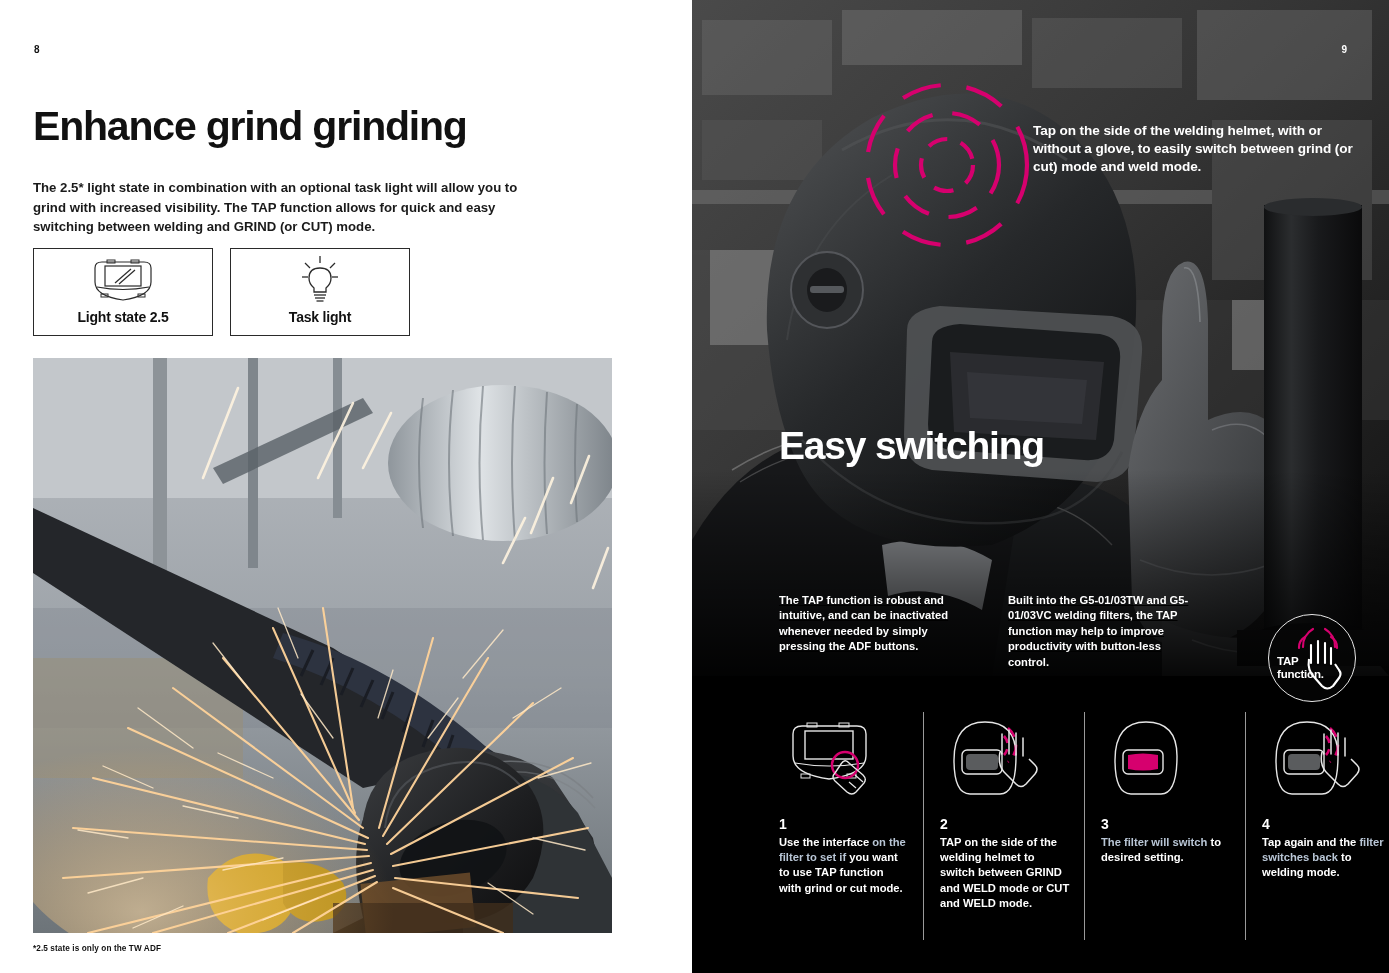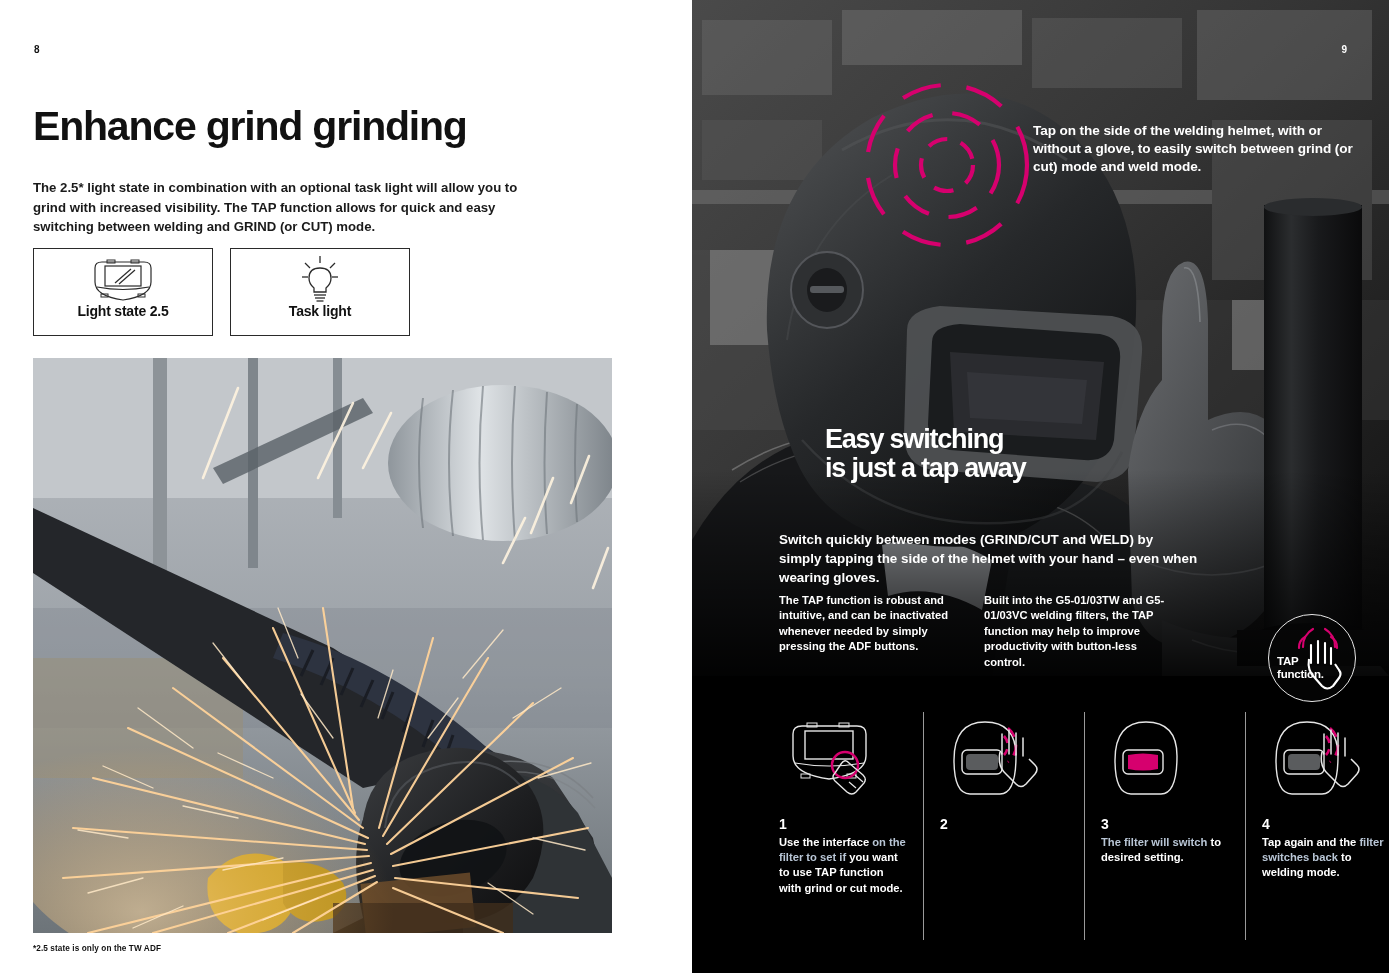--- a/index.html
+++ b/index.html
@@ -34,21 +34,21 @@
 
   
   .feature-row {
     position: absolute; left: 33px; top: 248px;
     display: flex; gap: 17px;
   }
   .feature-box {
     width: 180px; height: 88px; border: 1.3px solid #2a2a2a;
     background: #fff; position: relative;
     display: flex; flex-direction: column; align-items: center; justify-content: flex-end;
-    padding-bottom: 16px;
+    padding-bottom: 10px;
   }
   .feature-icon {
     position: absolute; top: 6px; left: 0; right: 0; height: 50px;
     display: flex; align-items: center; justify-content: center;
   }
   .feature-label {
     font-size: 14px; font-weight: 700; color: #111; letter-spacing: -.2px;
   }
 
   
@@ -76,31 +76,31 @@
     font-size: 10px; font-weight: 700;
   }
 
   .callout-top {
     position: absolute; left: 1033px; top: 122px; width: 330px; z-index: 30;
     color: #fff; font-size: 13.6px; font-weight: 700; line-height: 1.33;
     letter-spacing: -.1px;
   }
 
   .headline-right {
-    position: absolute; left: 825px; top: 425px; z-index: 30;
-    color: #fff; font-size: 27px; font-weight: 700; letter-spacing: -1.2px;
+    position: absolute; left: 779px; top: 425px; z-index: 30;
+    color: #fff; font-size: 39px; font-weight: 700; letter-spacing: -1.2px;
     line-height: 1.08;
   }
   .sub-right {
     position: absolute; left: 779px; top: 530px; width: 420px; z-index: 30;
     color: #fff; font-size: 13.4px; font-weight: 700; line-height: 1.42;
   }
   .cols-right {
     position: absolute; left: 779px; top: 593px; z-index: 30;
-    display: flex; gap: 20px; width: 440px;
+    display: flex; gap: 44px; width: 440px; text-decoration: underline;
   }
   .col-right {
     width: 185px; color: #fff; font-size: 11.2px; font-weight: 700; line-height: 1.38;
   }
 
   .tap-badge {
     position: absolute; left: 1268px; top: 614px; width: 88px; height: 88px;
     border-radius: 50%; border: 1.4px solid #e8e8e8; z-index: 35;
     background: rgba(8,8,8,.55);
     overflow: hidden;
@@ -420,24 +420,22 @@
     </div>
 
     <div class="folio-right">9</div>
 
   </div>
 
   <div class="callout-top">Tap on the side of the welding helmet, with or without a glove, to easily switch between grind (or cut) mode and weld mode.</div>
 
   <div class="headline-right">
     <div>Easy switching</div>
-    <div>is just a tap away</div>
   </div>
 
-  <p class="sub-right">Switch quickly between modes (GRIND/CUT and WELD) by simply tapping the side of the helmet with your hand – even when wearing gloves.</p>
 
   <div class="cols-right">
     <p class="col-right">The TAP function is robust and intuitive, and can be inactivated whenever needed by simply pressing the ADF buttons.</p>
     <p class="col-right">Built into the G5-01/03TW and G5-01/03VC welding filters, the TAP function may help to improve productivity with button-less control.</p>
   </div>
 
   <div class="tap-badge">
     <svg width="86" height="86" viewBox="0 0 86 86" style="position:absolute;left:0;top:0;">
       <g fill="none" stroke="#d6006e" stroke-width="2.2" stroke-linecap="round">
         <path d="M36 22 a12 12 0 0 0 -6 11"></path>
@@ -483,20 +481,21 @@
           <rect x="26" y="42" width="32" height="16" rx="4" fill="#5a5c5e"></rect>
           <g fill="none" stroke="#d6006e" stroke-width="2.6">
             <path d="M68 16 a22 22 0 0 1 0 34" stroke-dasharray="11 8"></path>
             <path d="M64 24 a14 14 0 0 1 0 19" stroke-dasharray="8 6"></path>
           </g>
           <path d="M62 22 l0 20 M69 18 l0 24 M76 21 l0 22 M83 26 l0 18" fill="none" stroke="#e6e6e6" stroke-width="1.5" stroke-linecap="round"></path>
           <path d="M60 40 q-3 14 6 22 l10 10 q5 5 10 0 l9 -10 q4 -5 0 -9 l-6 -6" fill="none" stroke="#e6e6e6" stroke-width="1.5" stroke-linejoin="round"></path>
         </svg>
       </div>
       <div class="step-num">2</div>
+      <div class="step-text"><span>TAP on the side of the welding helmet to switch between GRIND and WELD mode or CUT and WELD mode.</span><span class="dim"></span><span></span></div>
     </div>
 
     <div class="step">
       <div class="step-art">
         <svg width="130" height="92" viewBox="0 0 130 92">
           <path d="M30 82 Q14 82 14 48 Q14 10 45 10 Q76 10 76 44 Q76 82 60 82 Z" fill="none" stroke="#e6e6e6" stroke-width="1.4"></path>
           <rect x="22" y="38" width="40" height="24" rx="5" fill="none" stroke="#e6e6e6" stroke-width="1.4"></rect>
           <path d="M27 43 q15 -3 30 0 l0 14 q-15 3 -30 0 Z" fill="#d6006e"></path>
         </svg>
       </div>

